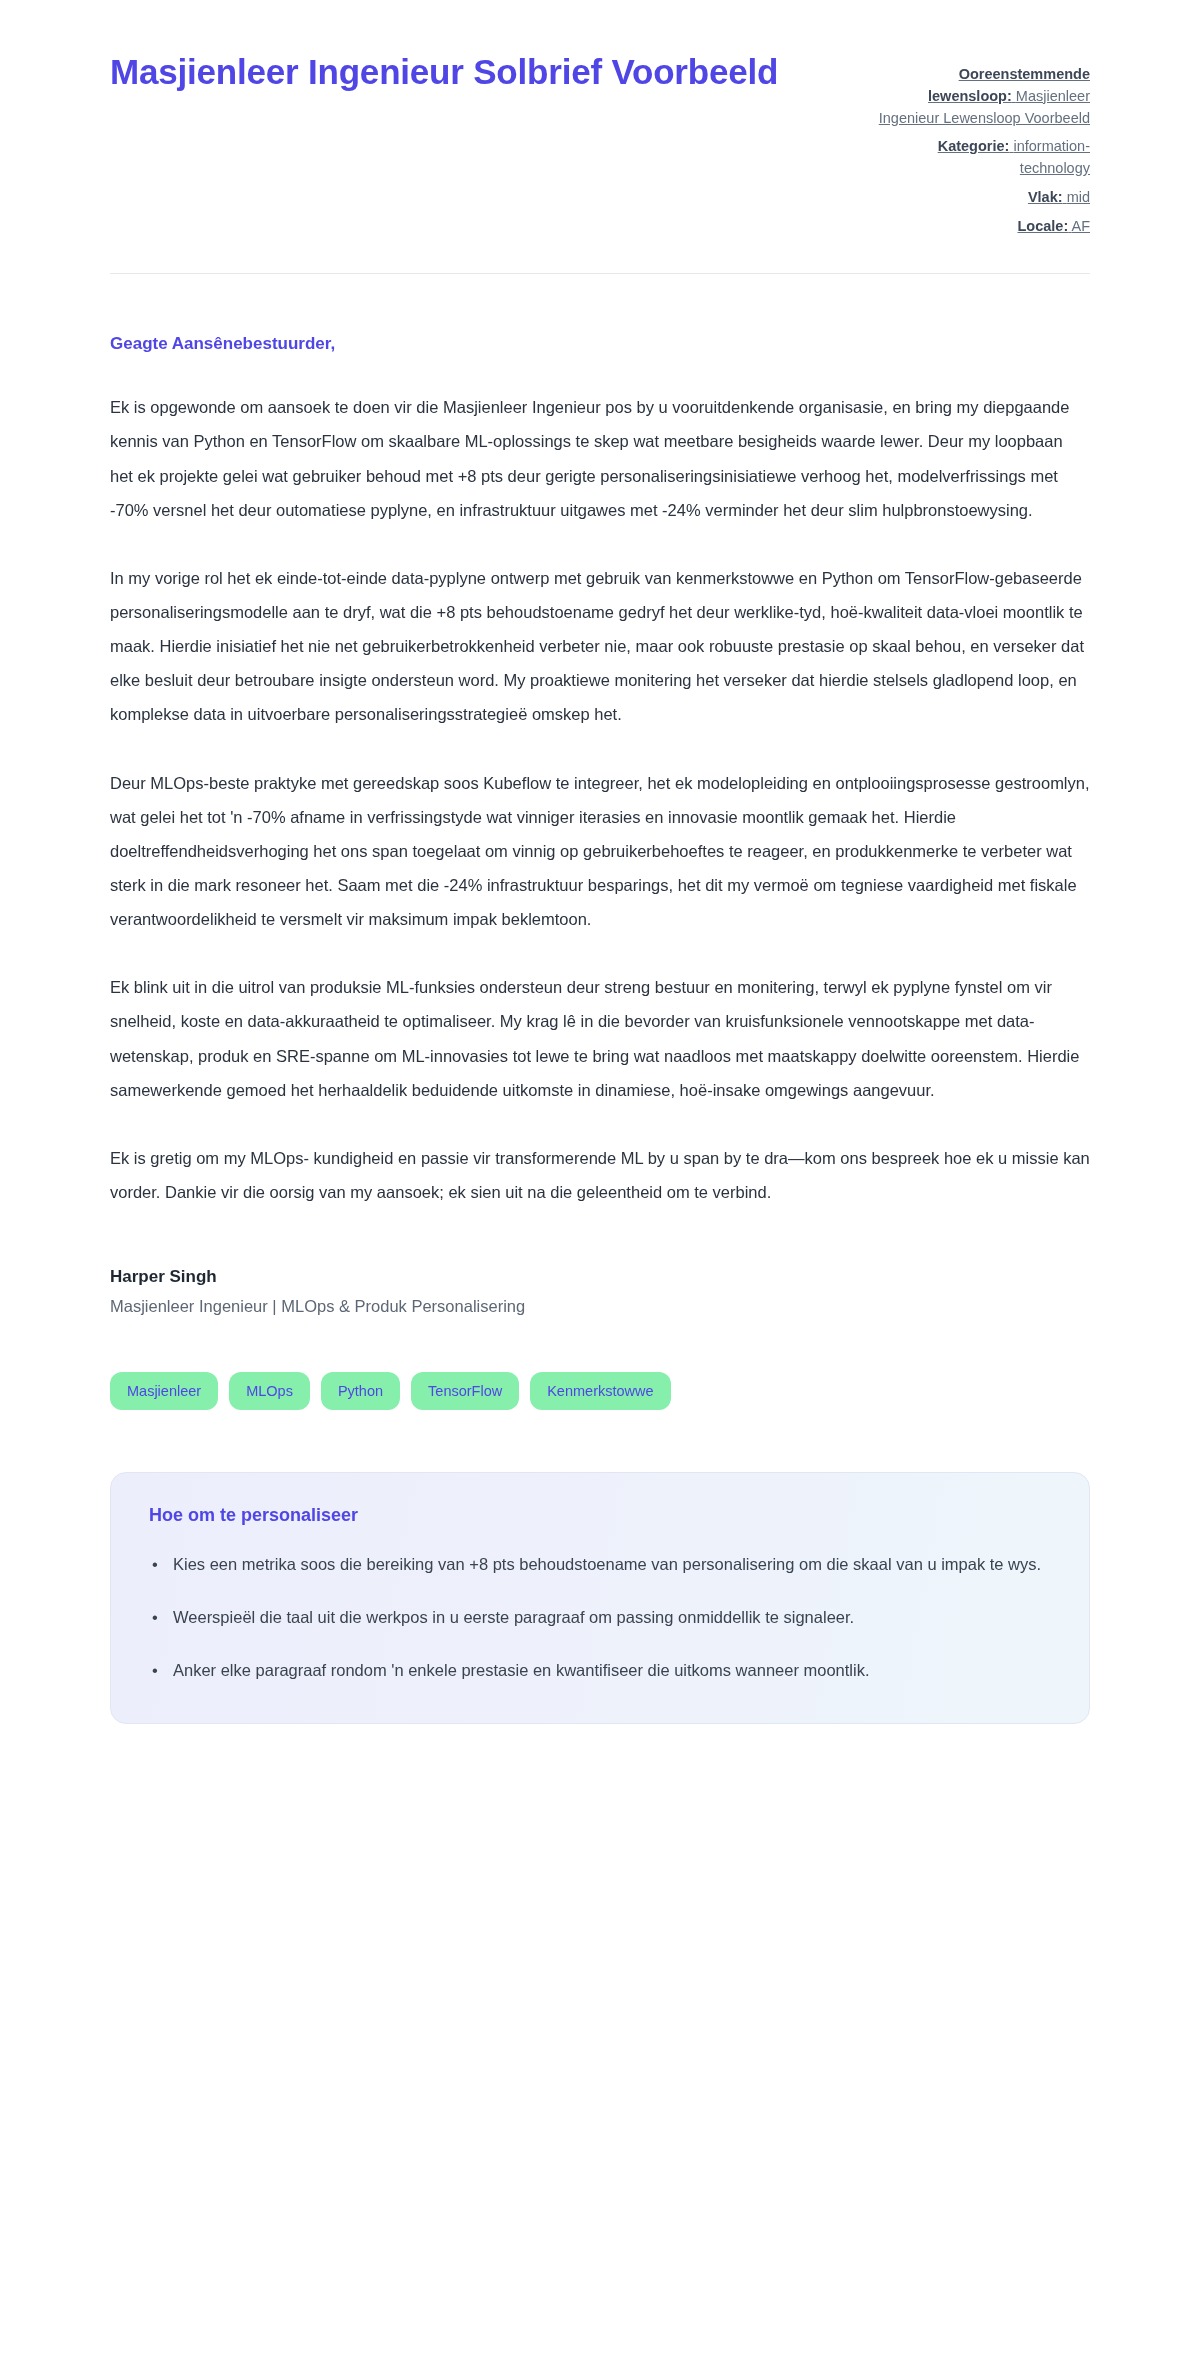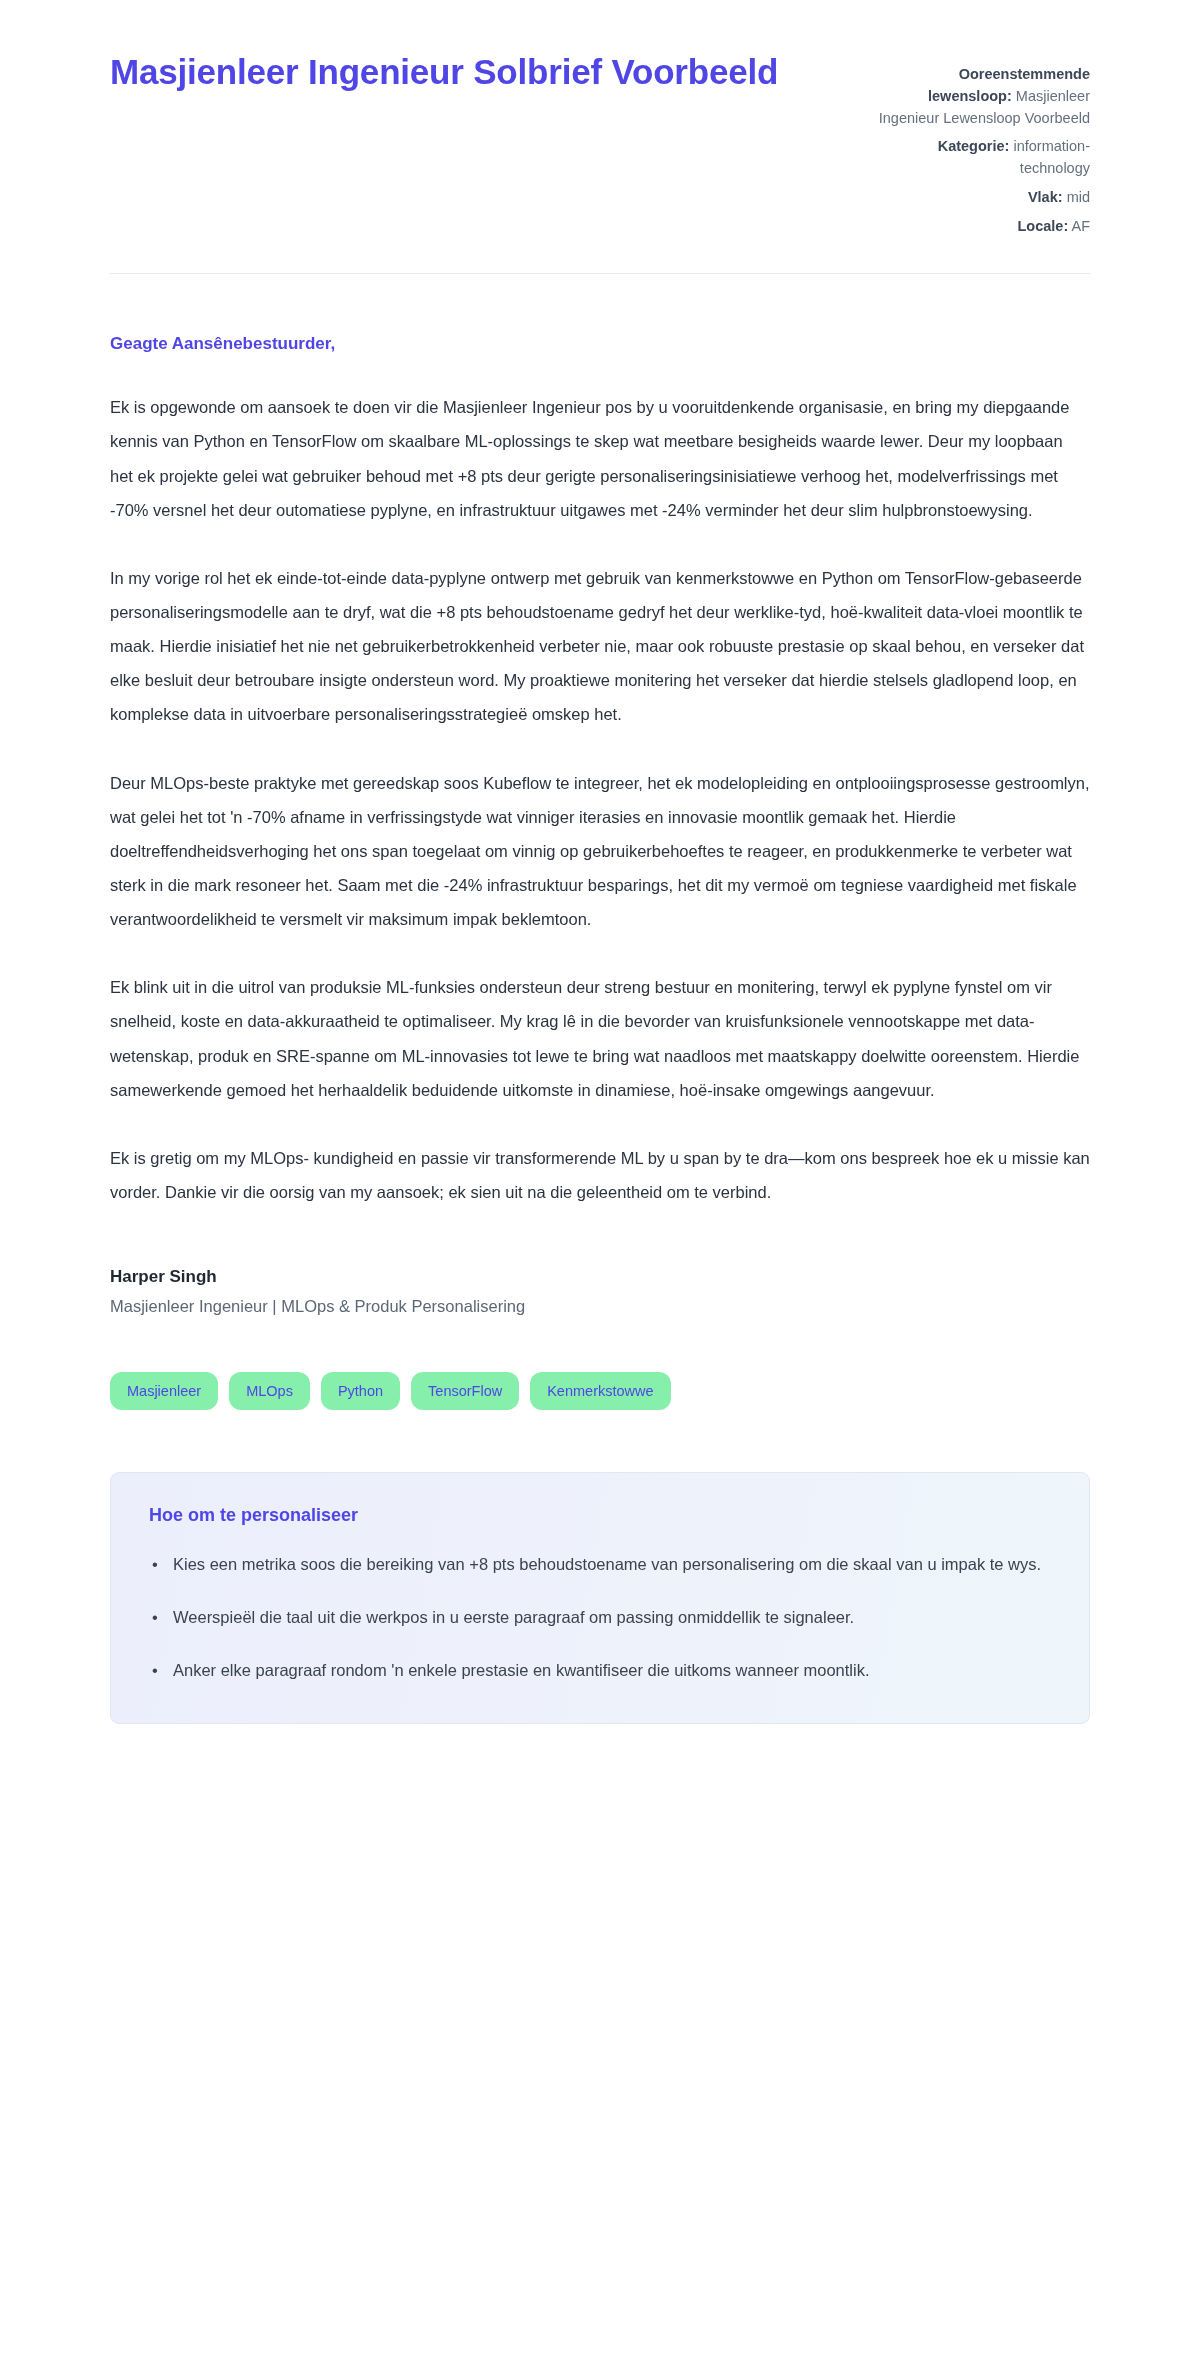--- a/index.html
+++ b/index.html
@@ -48,20 +48,21 @@
   }
 
   .meta {
     flex: 0 0 auto;
     width: 218px;
     text-align: right;
     font-size: 14.5px;
     line-height: 1.5;
     color: #64707f;
     padding-top: 12px;
+    text-decoration: underline;
   }
   .meta-row { margin-bottom: 7px; }
   .meta-row:last-child { margin-bottom: 0; }
   .meta-label {
     font-weight: bold;
     color: #3d4757;
   }
   .meta-value { color: #64707f; }
 
   .rule {
@@ -117,21 +118,21 @@
     padding: 11px 17px;
     border-radius: 12px;
     white-space: nowrap;
   }
 
   
   .tip-card {
     margin-top: 62px;
     background: linear-gradient(100deg, #eceefc 0%, #eef1fb 45%, #eef6fb 100%);
     border: 1px solid #e1e6f3;
-    border-radius: 9px;
+    border-radius: 16px;
     padding: 32px 38px 36px 38px;
   }
   .tip-title {
     margin: 0 0 22px 0;
     font-size: 18px;
     font-weight: bold;
     color: #4f46e5;
   }
   .tip-list {
     margin: 0;

